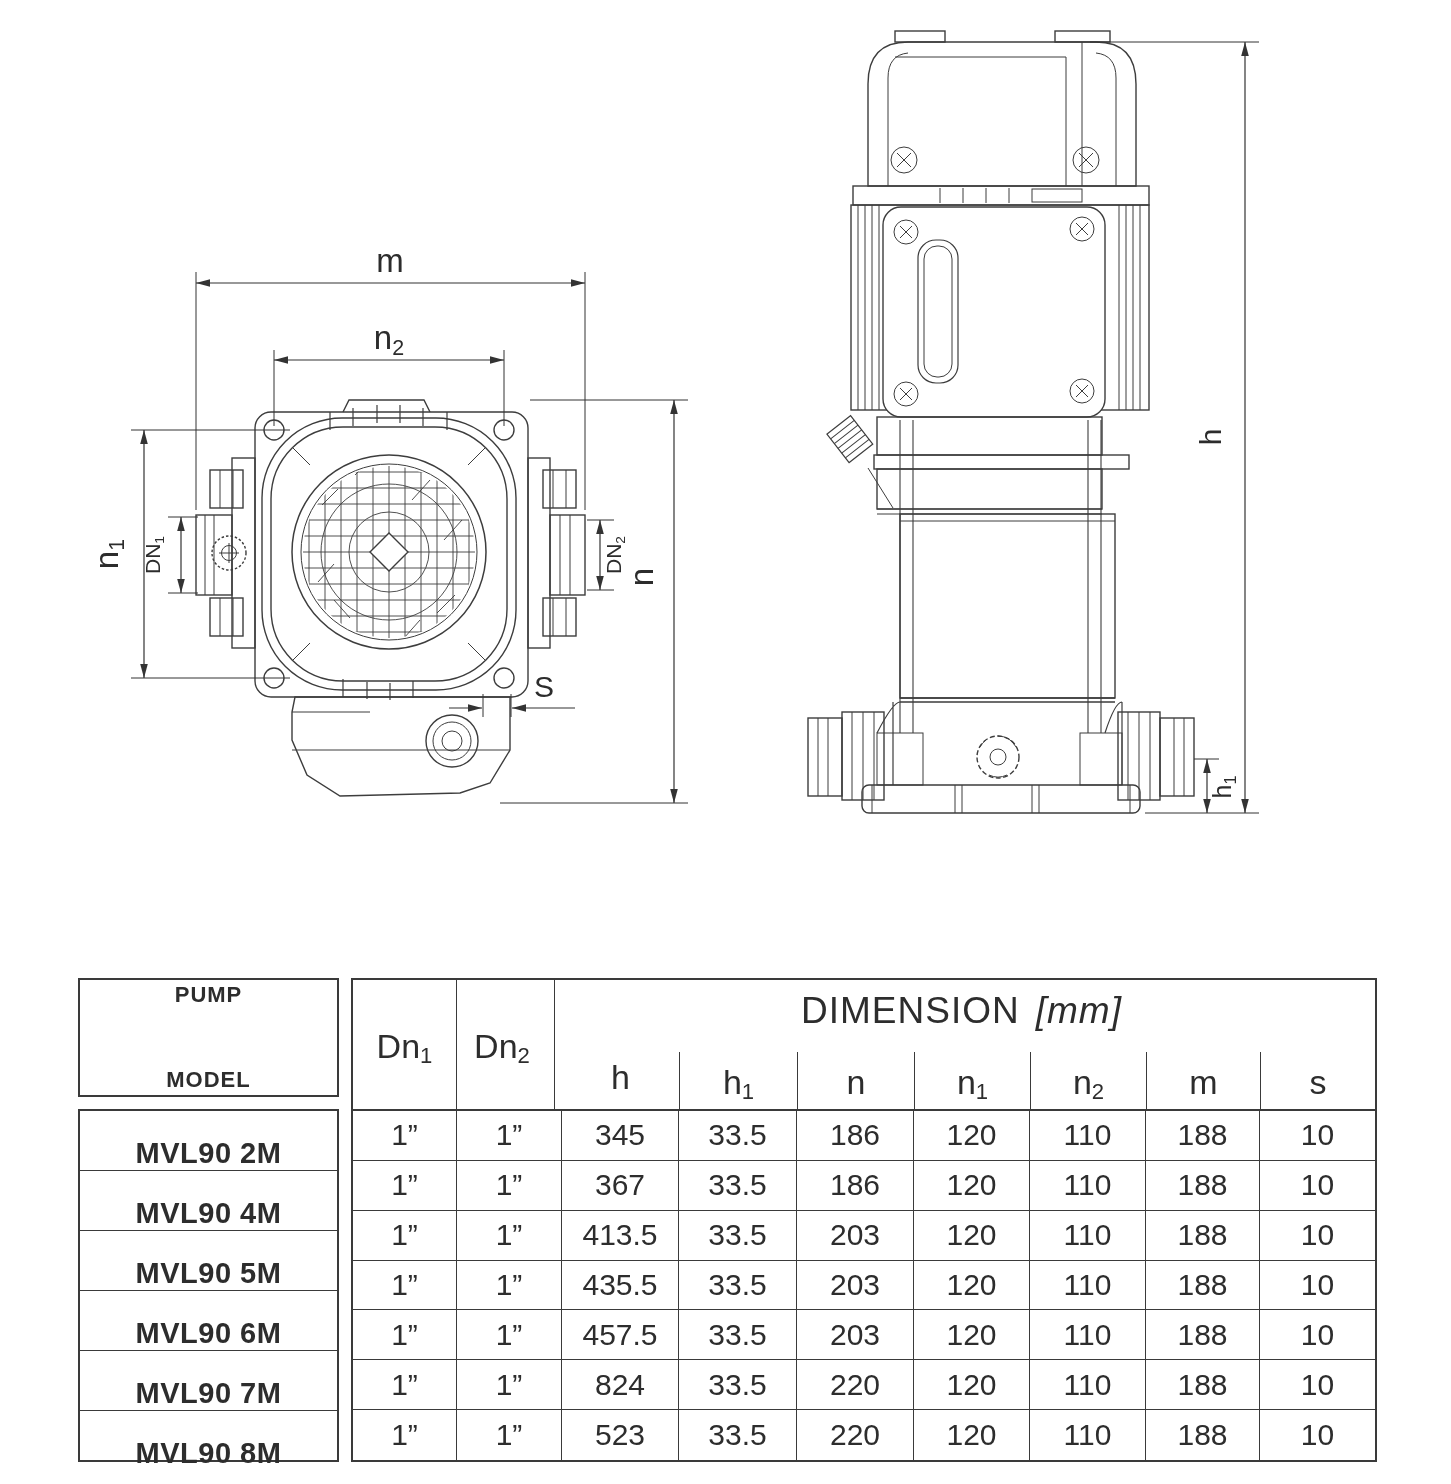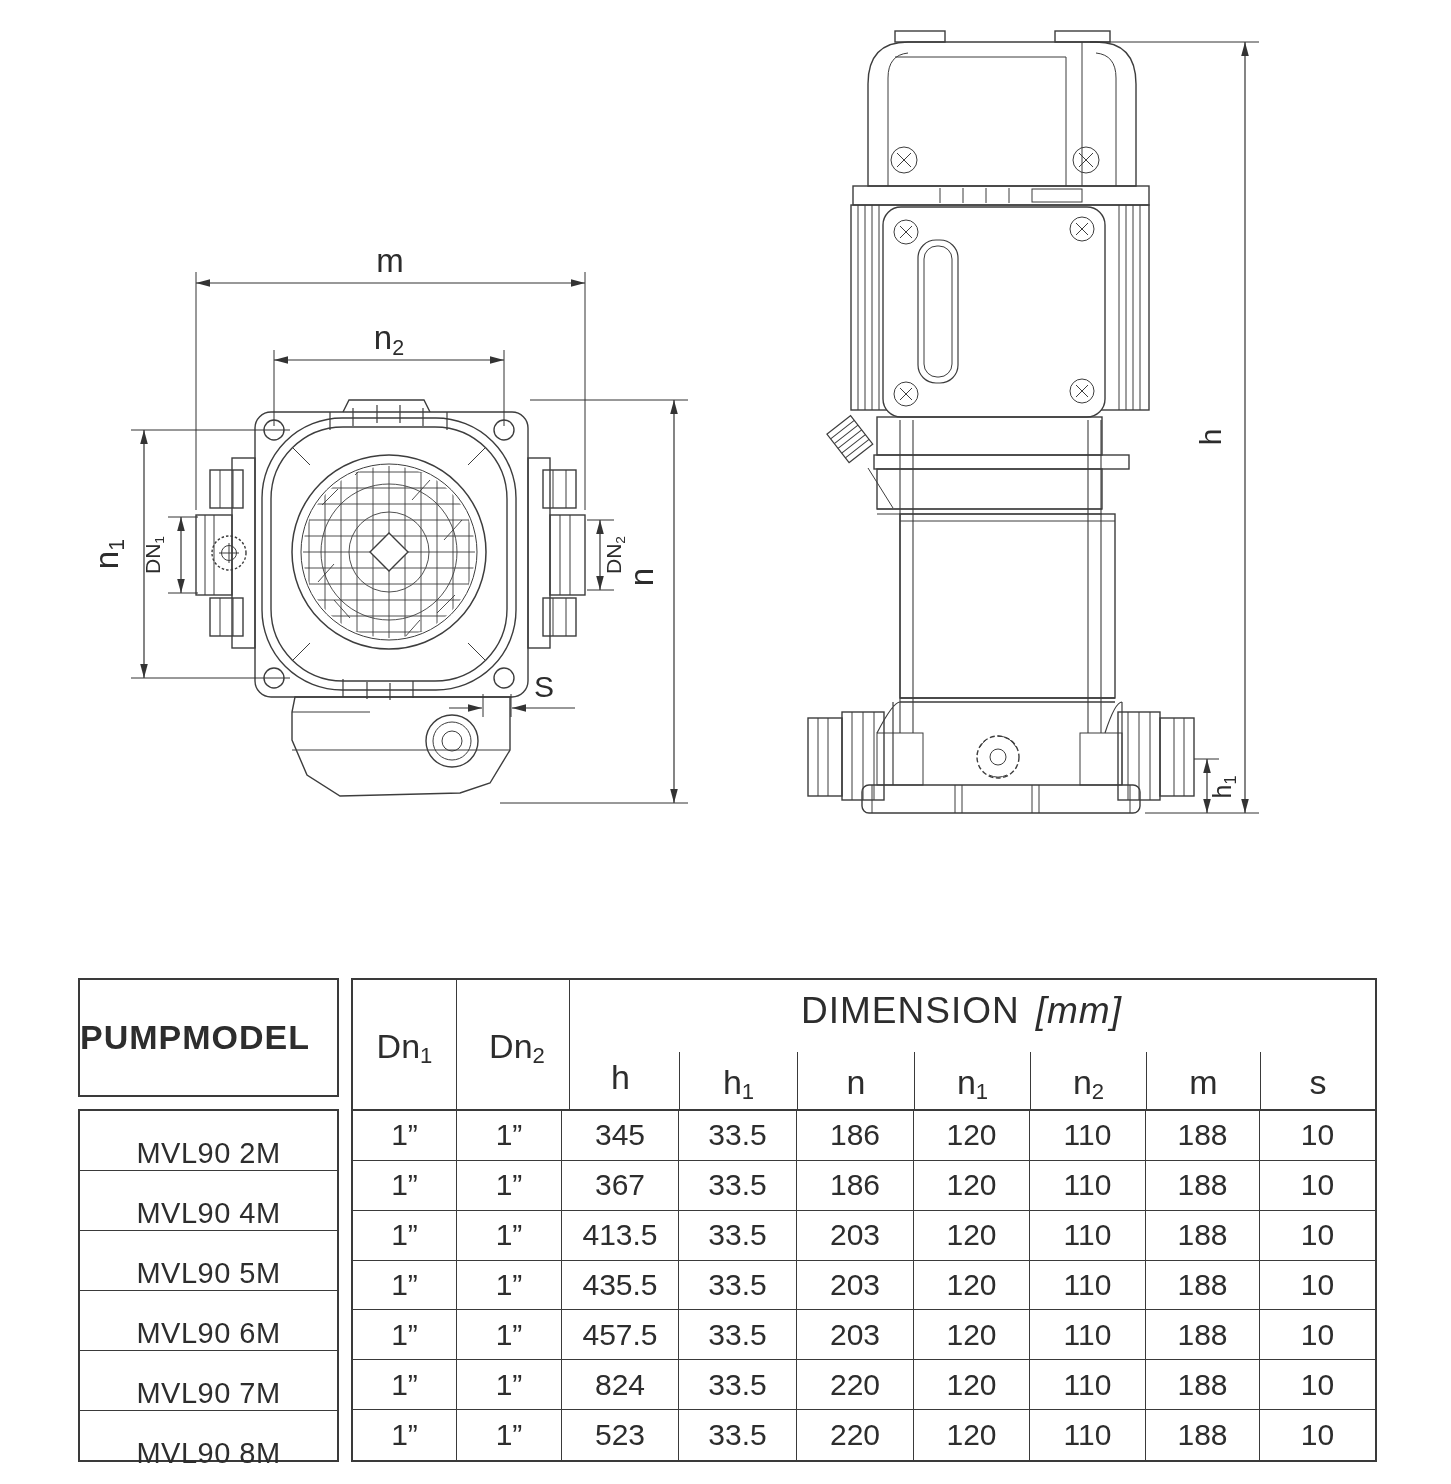--- a/index.html
+++ b/index.html
@@ -15,39 +15,39 @@
   svg text { font-family:"Liberation Sans", sans-serif; fill:#2c2c2c; }
   .dim-lg { font-size:33px; }
   .dim-md { font-size:30px; }
   .dim-sm { font-size:21px; }
   .dim-h1 { font-size:25px; }
   .svgsub { font-size:65%; }
 
   
   .tbox { position:absolute; border:2px solid #3a3a3a; background:#fff; }
   .model-hdr { left:78px; top:978px; width:261px; height:119px;
-    display:flex; flex-direction:row; align-items:center; justify-content:flex-start;
-    font-weight:bold; font-size:34px; line-height:1.35; letter-spacing:1px; }
+    display:flex; flex-direction:column; align-items:center; justify-content:space-between;
+    font-weight:bold; font-size:22px; line-height:1.35; letter-spacing:1px; }
   .data-hdr { left:351px; top:978px; width:1026px; height:139px; }
   .hdr-dn { position:absolute; top:0; height:100%; border-right:1.5px solid #3a3a3a;
     display:flex; align-items:center; justify-content:center; font-size:34px; }
   .hdr-dn1 { left:0; width:104px; }
-  .hdr-dn2 { left:112px; width:105px; }
+  .hdr-dn2 { left:97px; width:105px; }
   .hdr-dim-title { position:absolute; left:195px; right:0; top:0; height:62px;
     display:flex; align-items:center; justify-content:center; font-size:37px; letter-spacing:1px; }
   .hdr-dim-title .unit { font-style:italic; margin-left:16px;text-align:right; }
   .hdr-sub-row { position:absolute; left:209px; right:0; top:62px; bottom:0;
     display:grid; grid-template-columns:117px 118px 117px 116px 116px 114px 1fr; }
   .sub-cell { display:flex; align-items:center; justify-content:center; font-size:34px; }
   .sub-cell + .sub-cell { border-left:1.5px solid #3a3a3a;margin-top:10px; }
 
   .model-body { left:78px; top:1109px; width:261px; height:353px;
     display:flex; flex-direction:column; }
   .model-row { flex:1; display:flex; align-items:center; justify-content:center;
-    font-weight:normal; font-size:29px; letter-spacing:0.5px;margin-top:26px; }
+    font-weight:bold; font-size:29px; letter-spacing:0.5px;margin-top:26px; }
   .model-row:not(:last-child) { border-bottom:1.5px solid #3a3a3a; }
 
   .data-body { left:351px; top:1109px; width:1026px; height:353px;
     display:grid; grid-template-columns:104px 105px 117px 118px 117px 116px 116px 114px 1fr;
     grid-template-rows:repeat(7, 1fr); }
   .data-cell { display:flex; align-items:center; justify-content:center; font-size:30px;
     border-right:1.5px solid #3a3a3a; border-bottom:1.5px solid #3a3a3a; }
   .data-cell:nth-child(9n) { border-right:none; }
   .data-cell:nth-child(n+55) { border-bottom:none; }
 

